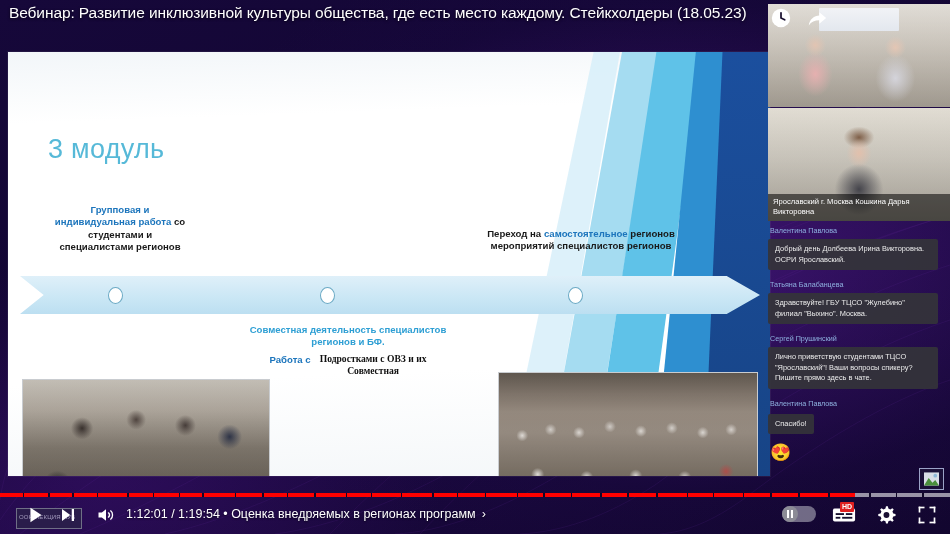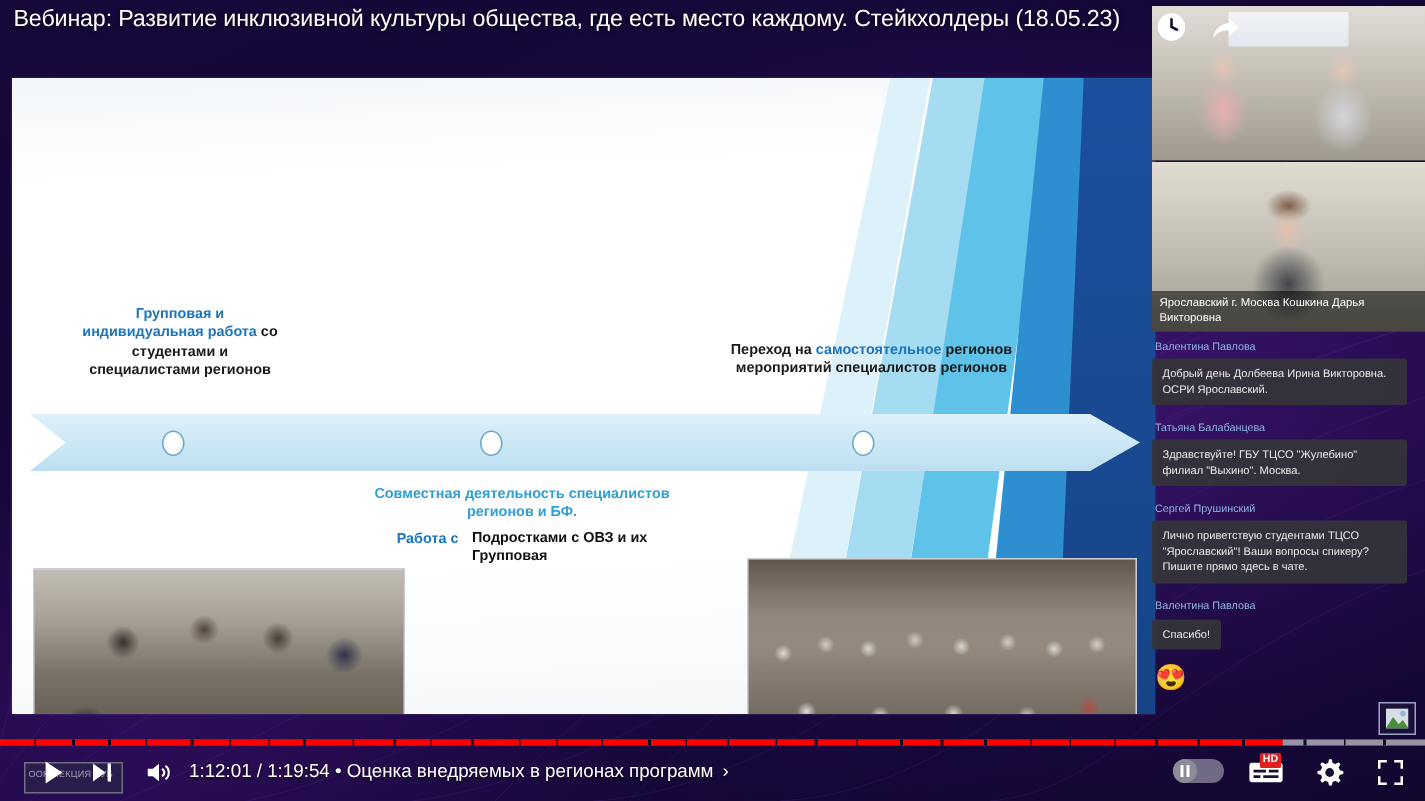--- a/index.html
+++ b/index.html
@@ -88,21 +88,21 @@
   
   .tblock { position: absolute; text-align: center; line-height: 1.28; font-size: 9.6px; font-weight: bold; color: #1a1a1a; }
   .tblue { color: #1c75bc; }
   .tcyan { color: #2e9fd4; }
 
   #text-left  { left: 22px; top: 152px; width: 180px; }
   #text-right { left: 448px; top: 176px; width: 250px; font-weight: bold; }
   #text-mid   { left: 190px; top: 272px; width: 300px; }
   #text-mid .row2 { margin-top: 4px; display:flex; justify-content:center; gap: 9px; }
   #text-mid .row2 .lbl { color:#1c75bc; white-space:nowrap; padding-top:1px;}
-  #text-mid .row2 .val { color:#111; text-align:left; }
+  #text-mid .row2 .val { color:#111; text-align:center;font-family:Liberation Serif, serif; }
 
   
   #arrow-banner {
     position: absolute; left: 12px; top: 224px;
     width: 740px; height: 38px;
   }
   .arrow-body {
     position:absolute; inset:0;
     background: linear-gradient(180deg, #dff0f9 0%, #cbe7f5 55%, #bcdff1 100%);
     clip-path: polygon(0 0, 95.5% 0, 100% 50%, 95.5% 100%, 0 100%, 3.2% 50%);
@@ -343,20 +343,21 @@
   </div>
 
   <div id="slide">
     <div class="slide-bg"></div>
     <div class="deco deco-e"></div>
     <div class="deco deco-d"></div>
     <div class="deco deco-c"></div>
     <div class="deco deco-b"></div>
     <div class="deco deco-a"></div>
 
+    <div id="slide-heading">3 модуль</div>
 
     <div class="tblock" id="text-left">
       <span class="tblue">Групповая и</span><br>
       <span class="tblue">индивидуальная работа</span><span> со</span><br>
       <span>студентами и</span><br>
       <span>специалистами регионов</span>
     </div>
 
     <div class="tblock" id="text-right">
       <span>Переход на </span><span class="tblue">самостоятельное</span><span> регионов</span><br>
@@ -370,21 +371,21 @@
       <div class="arrow-dot" style="left:548px"></div>
     </div>
 
     <div class="tblock" id="text-mid">
       <span class="tcyan">Совместная деятельность специалистов</span><br>
       <span class="tcyan">регионов и БФ.</span>
       <div class="row2">
         <span class="lbl">Работа с</span>
         <span class="val">
           <span>Подростками с ОВЗ и их</span><br>
-          <span>Групповая</span>
+          <span>Совместная</span>
         </span>
       </div>
     </div>
 
     <div class="slide-photo" id="photo-left">
       <div class="ph-room"></div>
     </div>
     <div class="slide-photo" id="photo-right">
       <div class="ph-group"></div>
 

